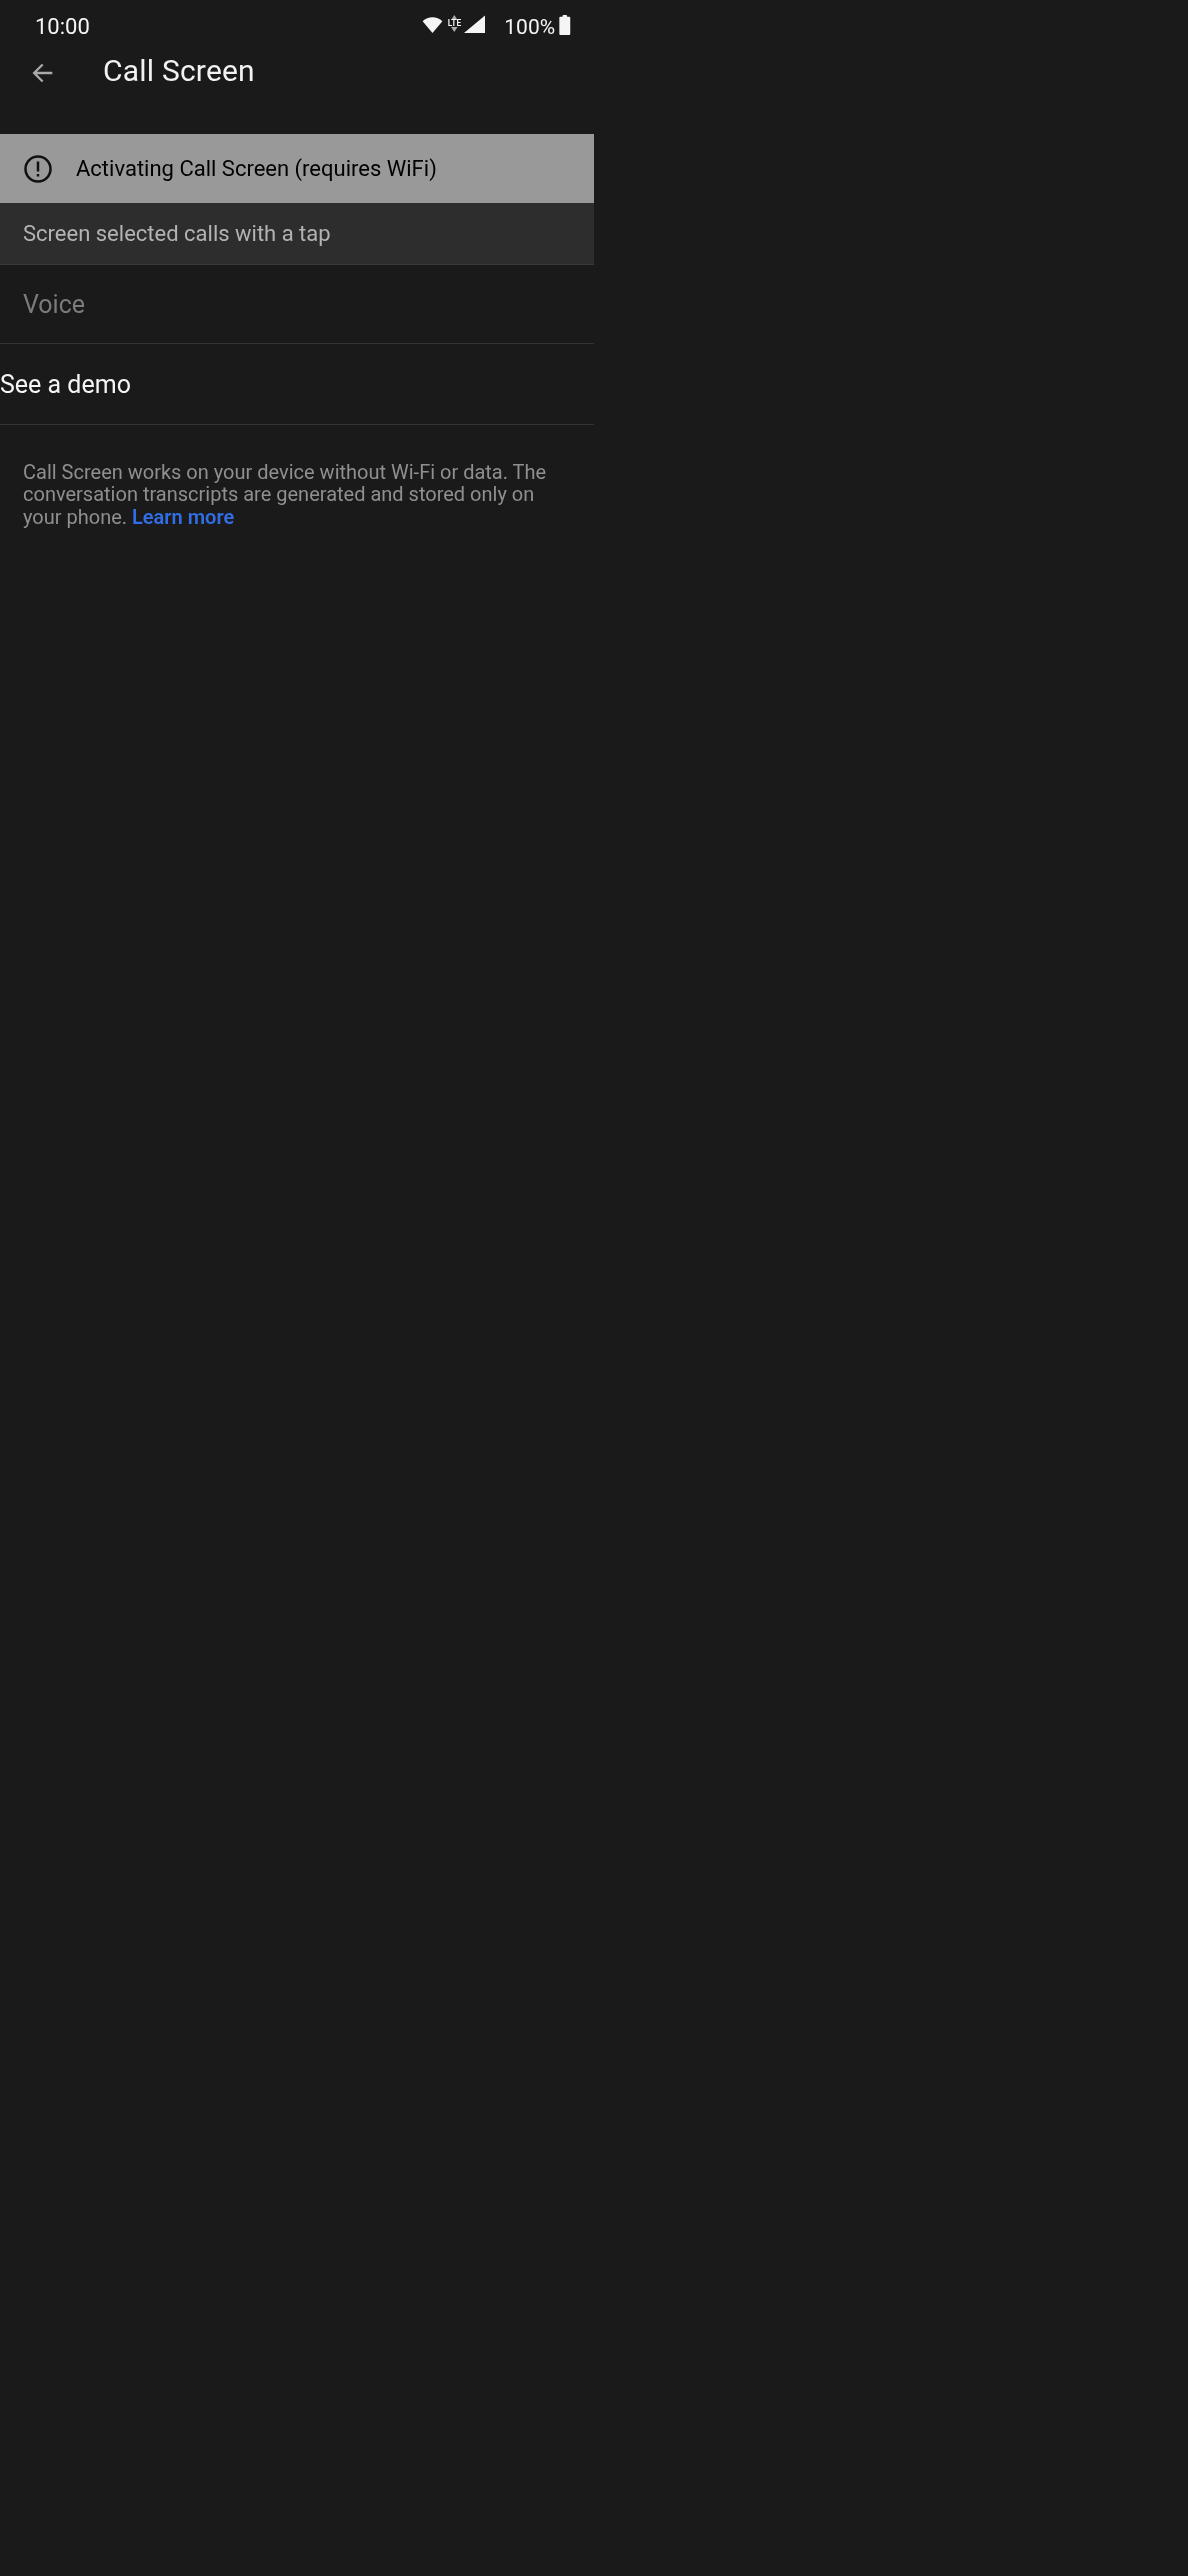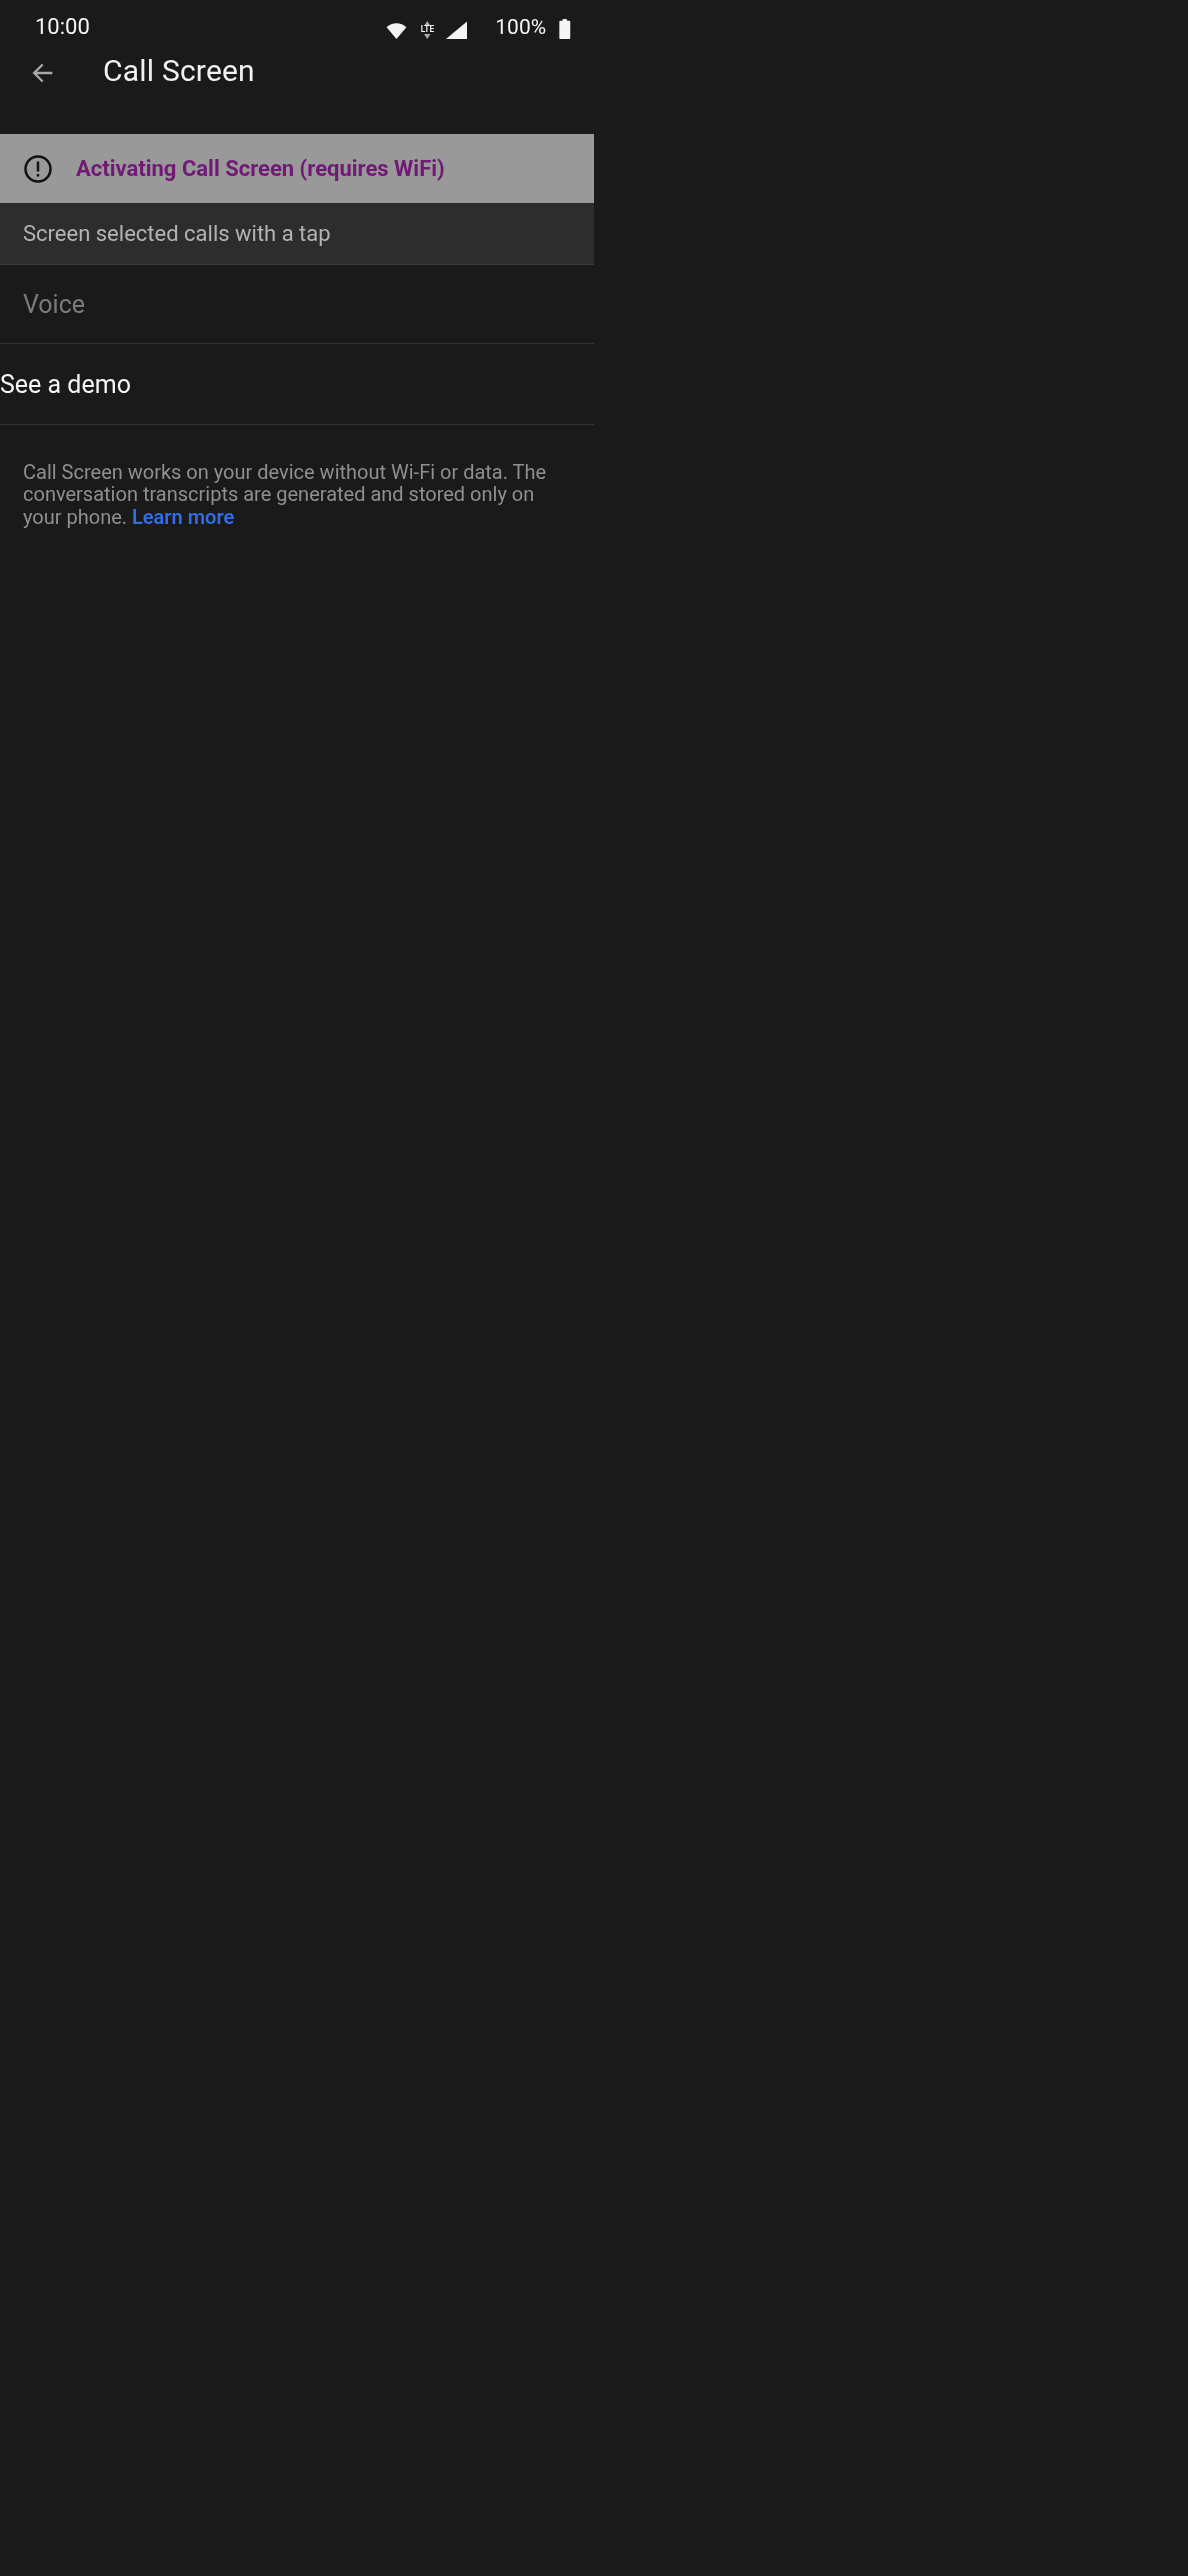--- a/index.html
+++ b/index.html
@@ -19,22 +19,22 @@
       display: flex;
       justify-content: space-between;
       align-items: center;
       padding: 0 23px 0 35px;
       font-size: 22px;
       font-weight: 400;
       color: #f5f5f5;
     }
     .status-right {
       display: flex;
-      align-items: flex-end;
-      gap: 10px;
+      align-items: flex-start;
+      gap: 1px;
     }
     .status-right .batt-text { margin-left: 18px; font-size: 21px; }
     .icon-wifi, .icon-lte, .icon-cell, .icon-batt {
       display: inline-flex;
       align-items: center;
     }
 
     
     .app-bar {
       height: 81px;
@@ -61,22 +61,22 @@
     .banner {
       background: #999999;
       height: 69px;
       display: flex;
       align-items: center;
       padding-left: 23px;
       gap: 23px;
     }
     .banner-text {
       font-size: 22px;
-      color: #701a75;
-      font-weight: 700;
+      color: #000000;
+      font-weight: 400;
     }
 
     
     .section-strip {
       background: #2d2d2d;
       height: 62px;
       display: flex;
       align-items: center;
       padding-left: 23px;
       border-bottom: 0.8px solid #3a3a3a;

